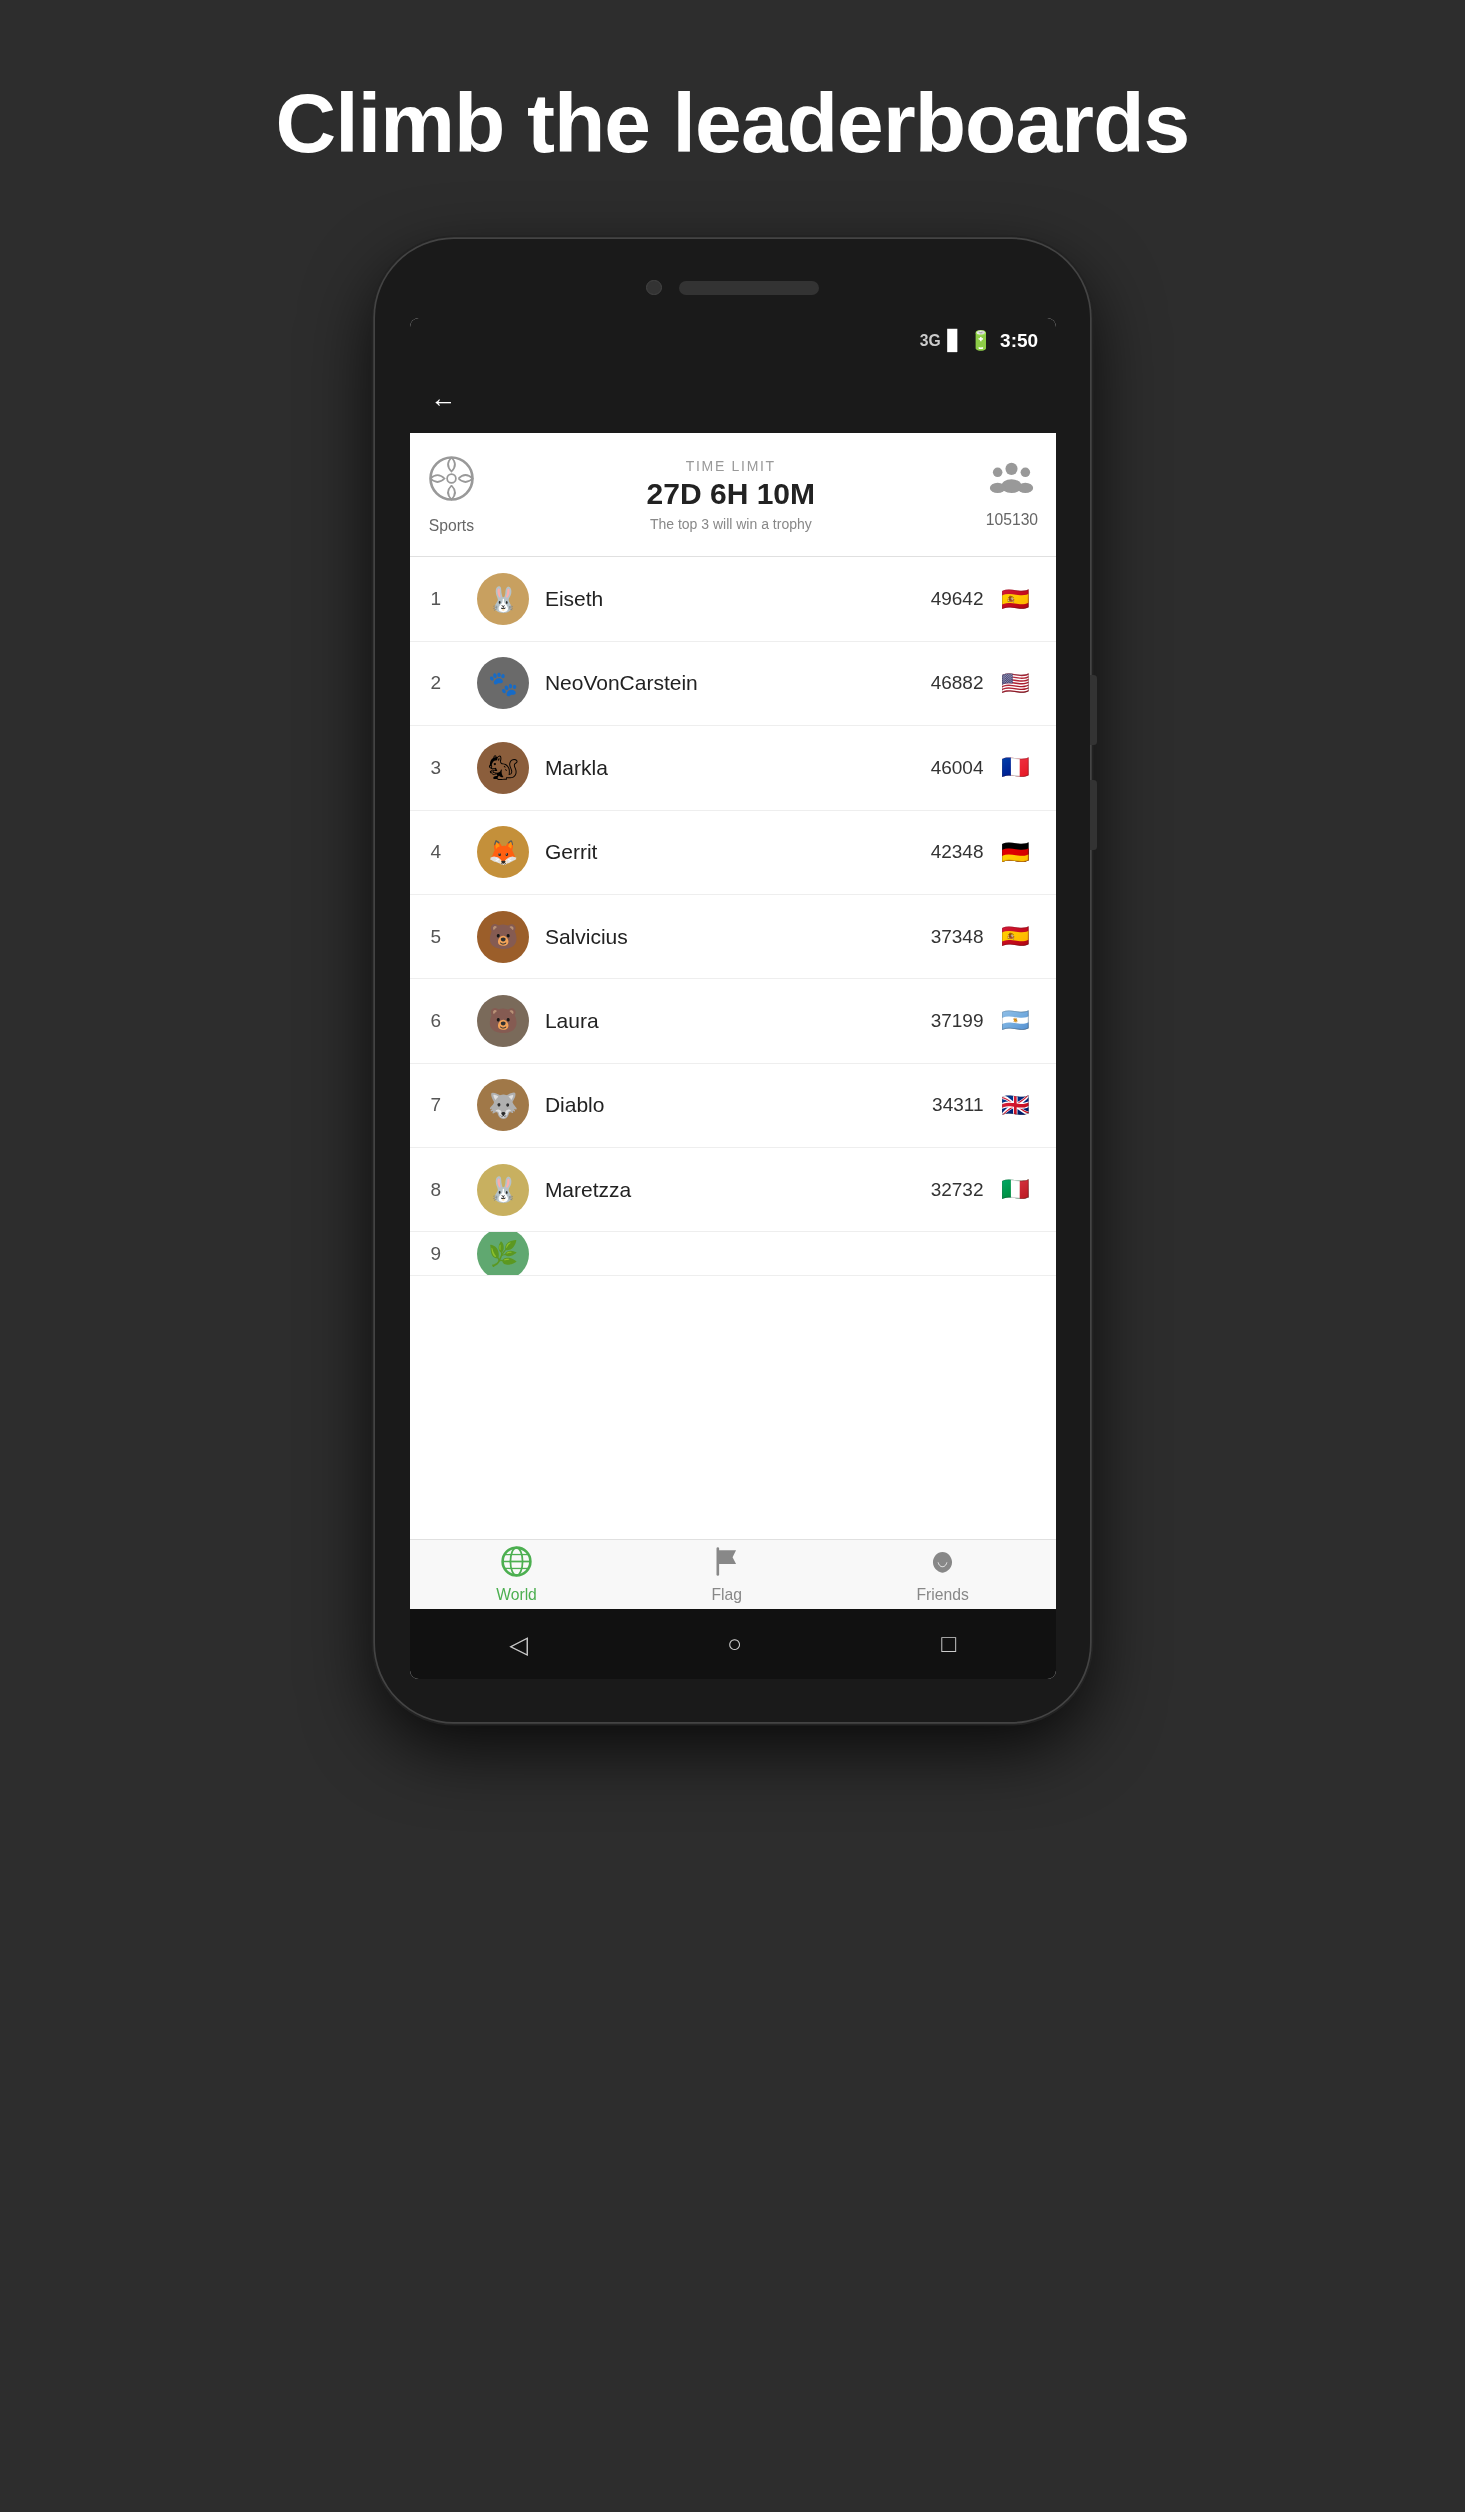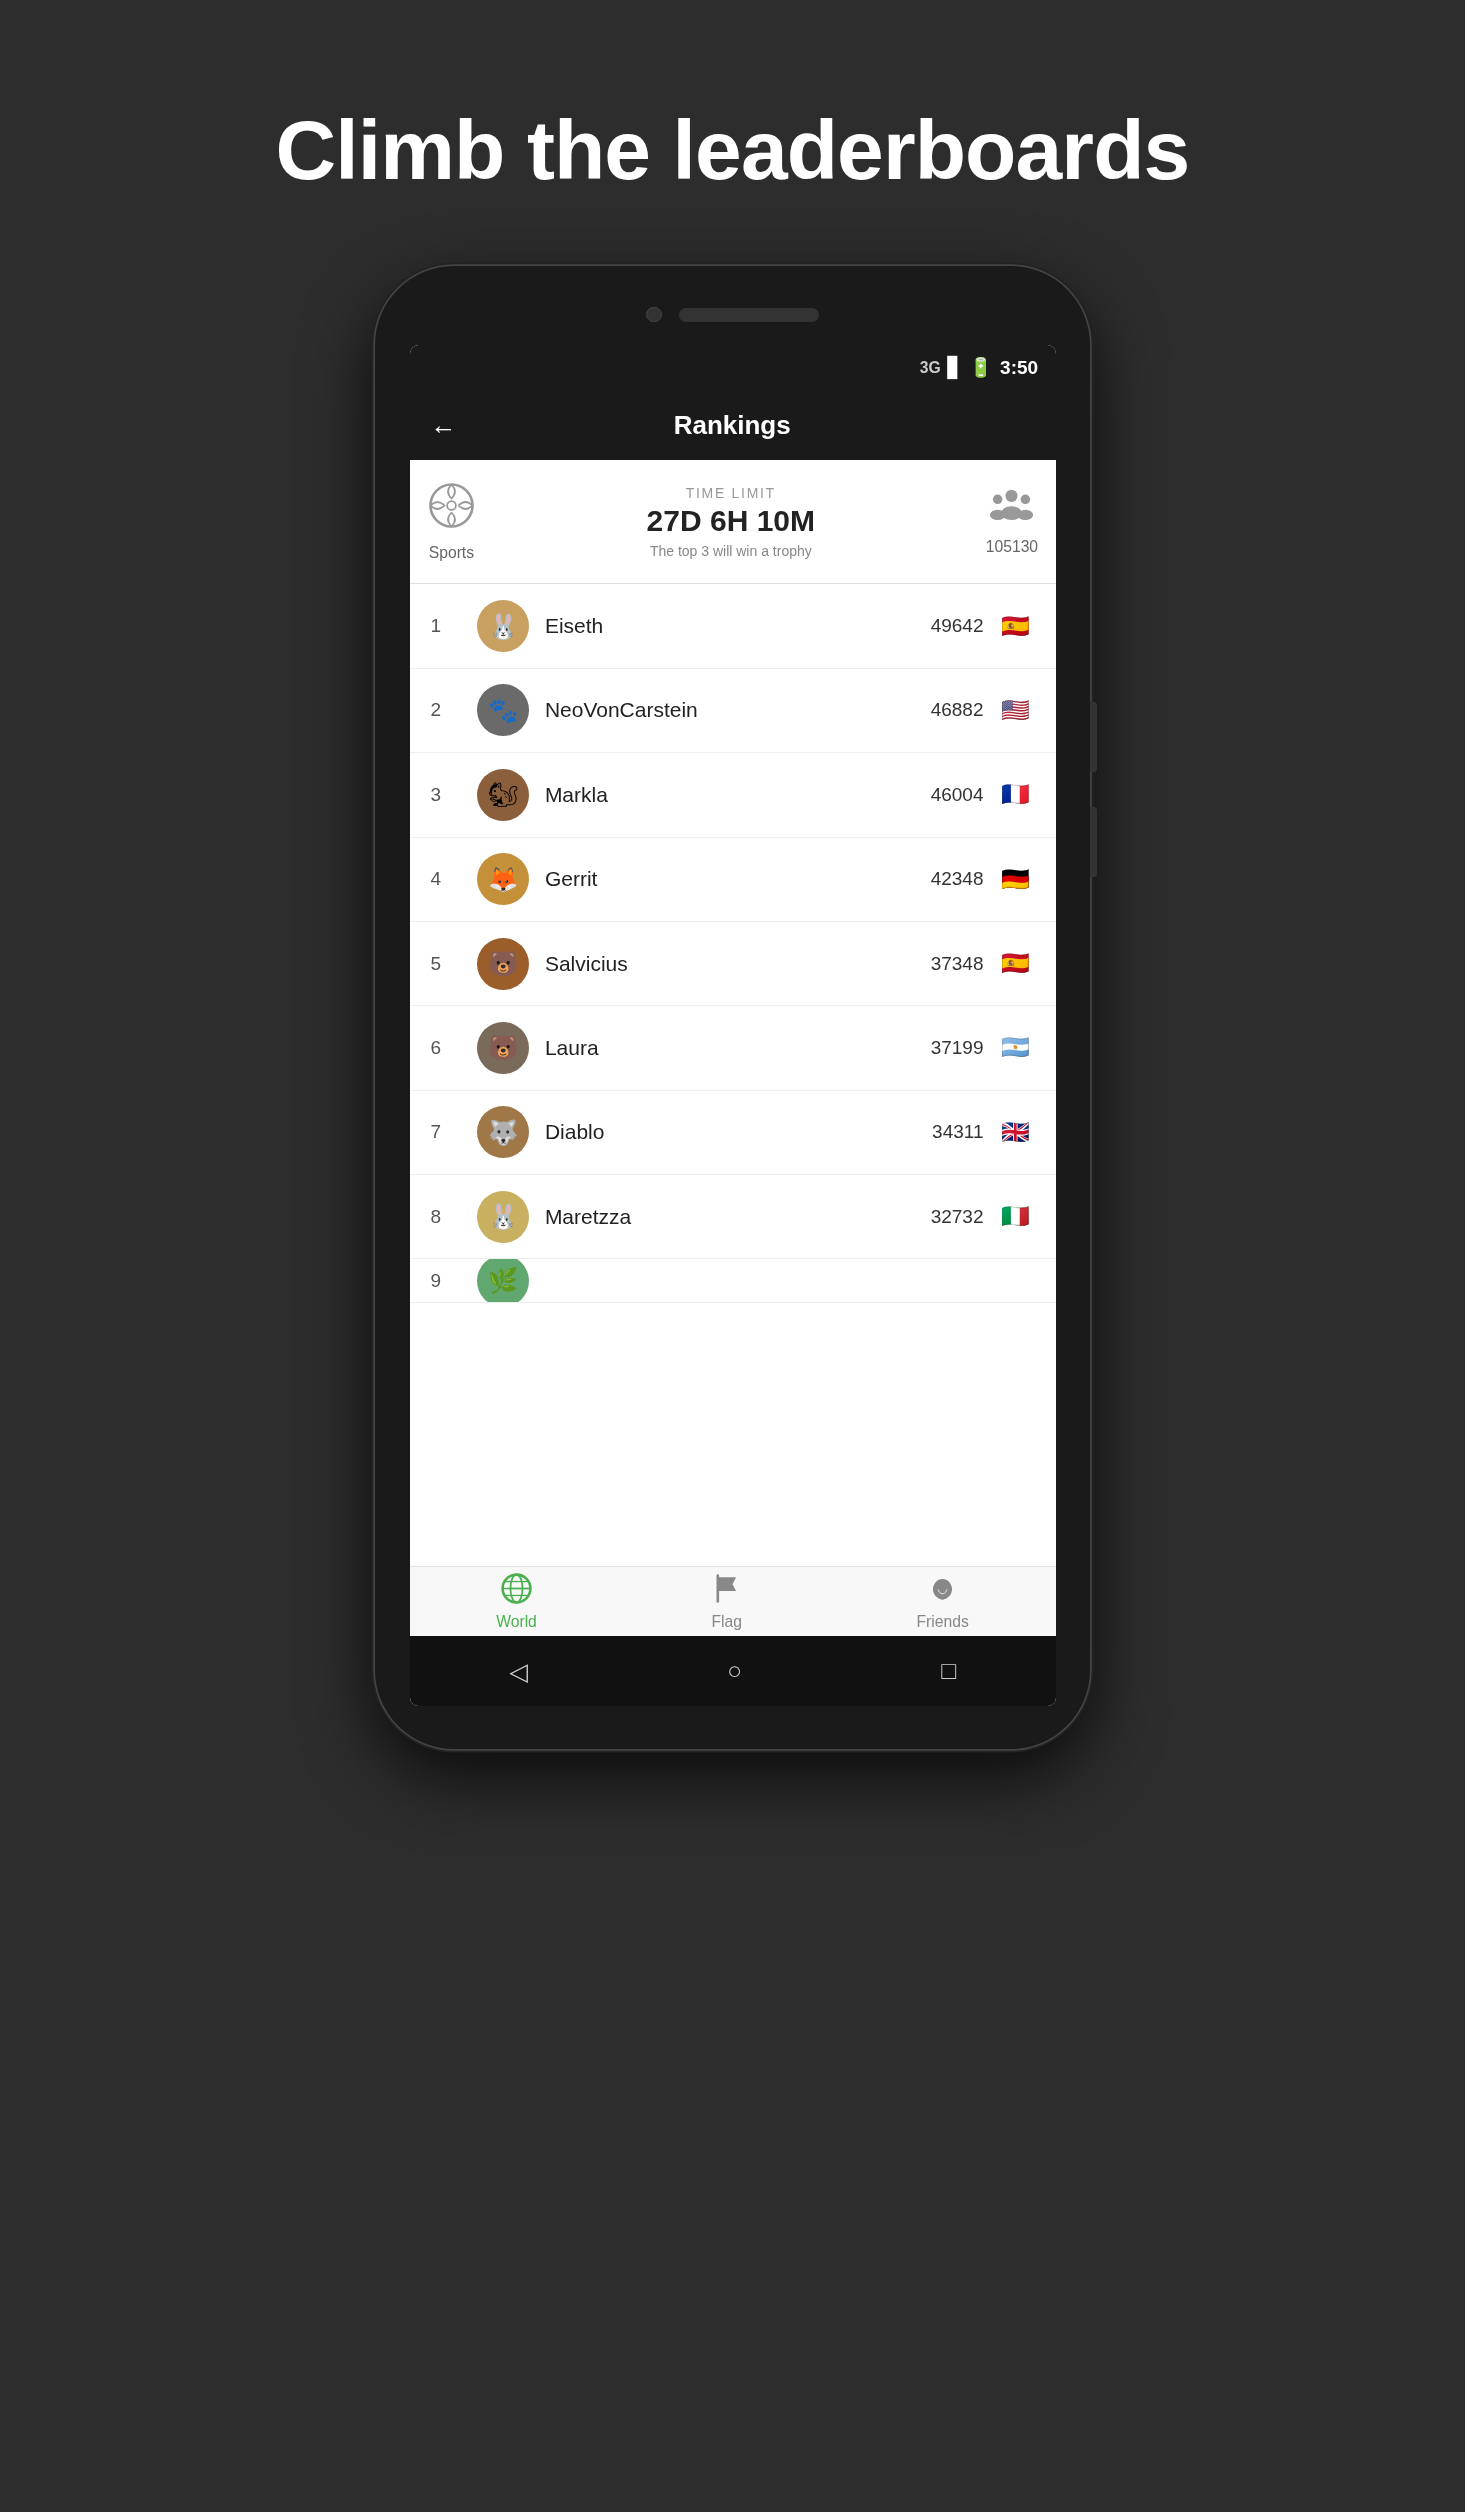--- a/index.html
+++ b/index.html
@@ -14,21 +14,21 @@
       font-family: Arial, sans-serif;
       overflow: hidden;
     }
 
     .hero-title {
       color: #ffffff;
       font-size: 84px;
       font-weight: 900;
       font-family: 'Arial Black', Arial, sans-serif;
       text-align: center;
-      margin-top: 104px;
+      margin-top: 77px;
       margin-bottom: 70px;
       line-height: 1.1;
       letter-spacing: -0.9px;
     }
 
     
     .phone-shell {
       width: 715px;
       height: 1483px;
       background: #1a1a1a;
@@ -367,21 +367,20 @@
       <div class="status-icons">
         <span class="signal-text">3G</span>
         <span>▋</span>
         <span>🔋</span>
         <span>3:50</span>
       </div>
     </div>
 
     <div class="app-bar">
       <span class="back-button">←</span>
-      <span class="app-bar-title">Rankings</span>
     </div>
 
     <div class="tournament-header">
       <div class="sport-icon">
         <svg viewBox="0 0 56 56" fill="none">
           <circle cx="28" cy="28" r="24" stroke="#999" stroke-width="3" fill="none"></circle>
           <path d="M28 4 Q36 12 28 20 Q20 12 28 4" stroke="#999" stroke-width="2" fill="none"></path>
           <path d="M28 36 Q36 44 28 52 Q20 44 28 36" stroke="#999" stroke-width="2" fill="none"></path>
           <path d="M4 28 Q12 36 20 28 Q12 20 4 28" stroke="#999" stroke-width="2" fill="none"></path>
           <path d="M36 28 Q44 36 52 28 Q44 20 36 28" stroke="#999" stroke-width="2" fill="none"></path>

